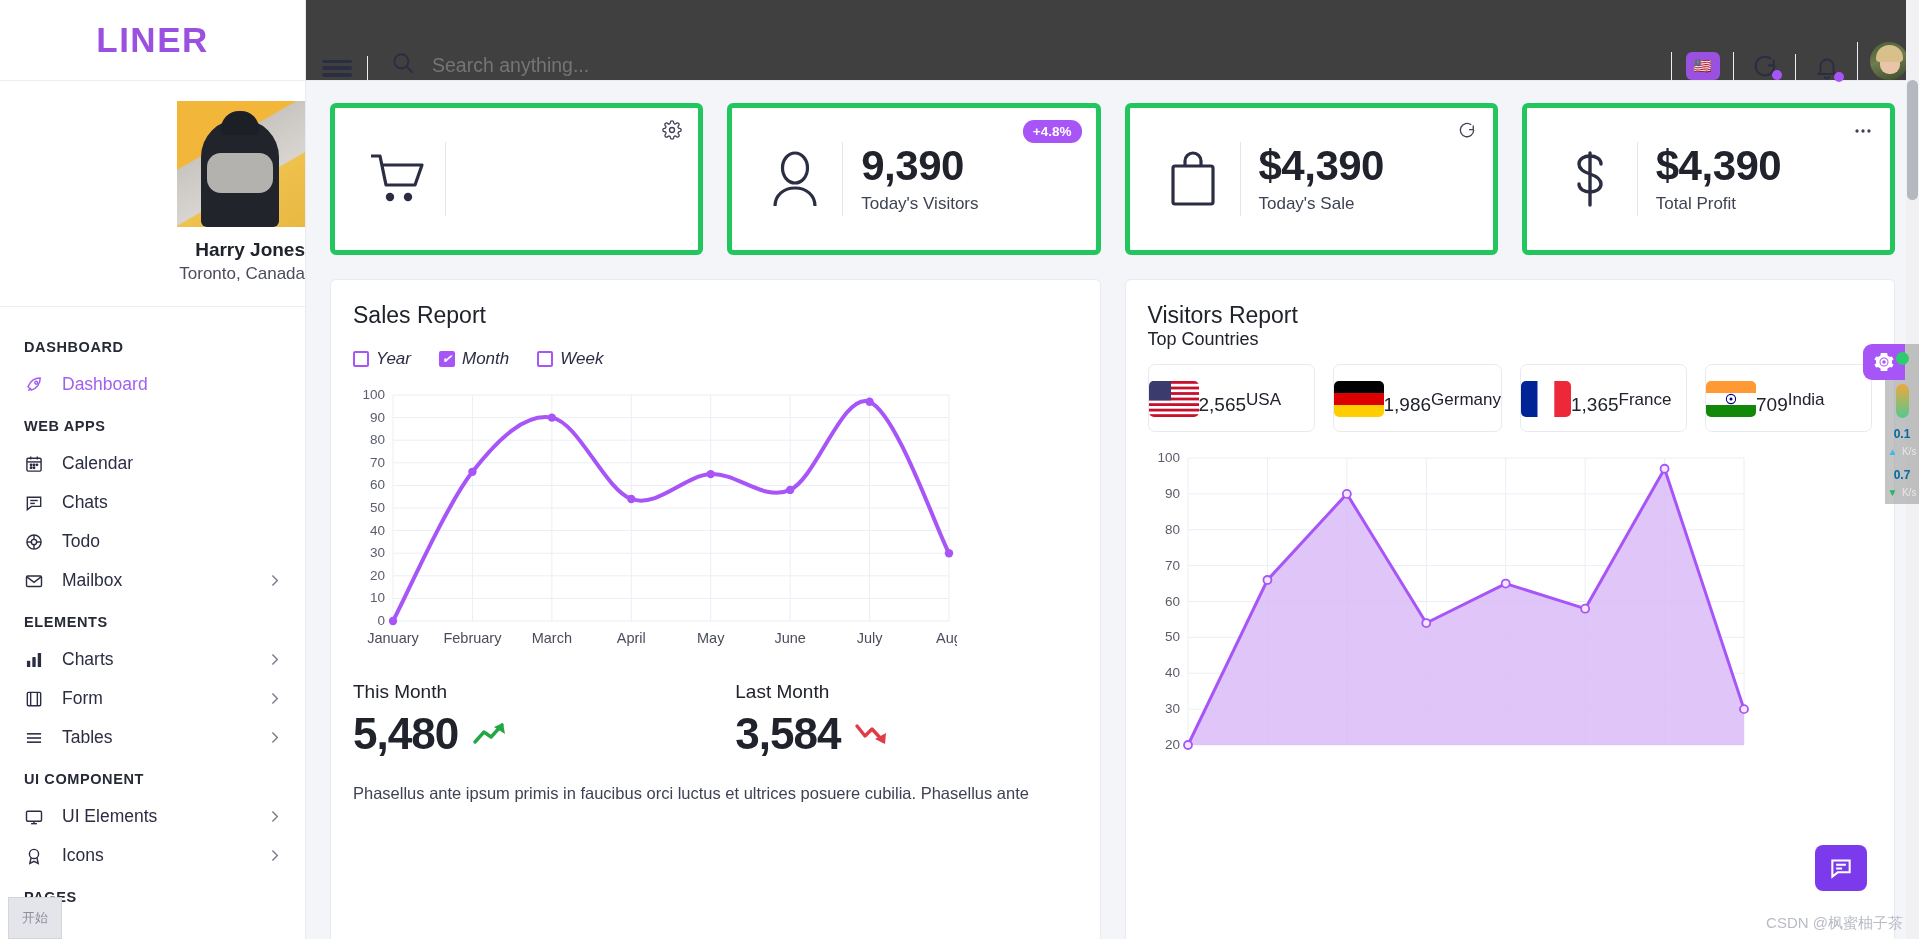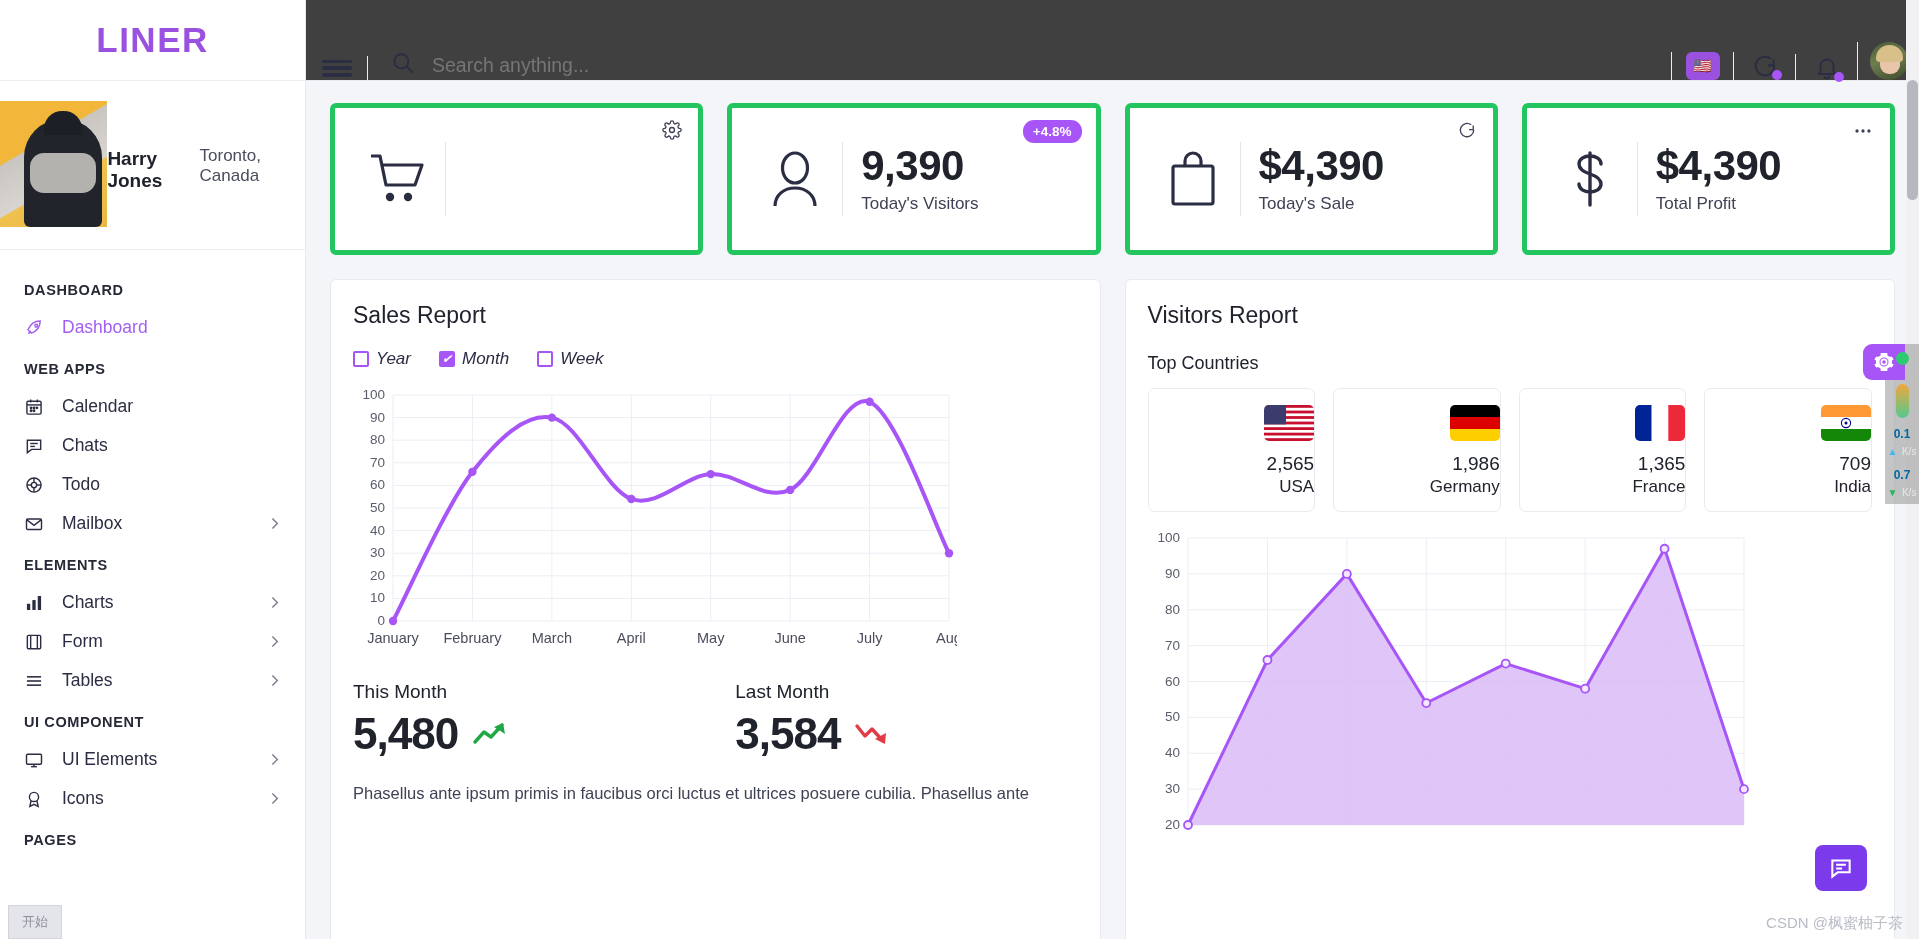--- a/index.html
+++ b/index.html
@@ -24,21 +24,21 @@
     height: 81px; min-height: 81px;
     display: flex; align-items: center; justify-content: center;
     border-bottom: 1px solid #eceef3;
   }
   .brand-text {
     font-size: 35px; font-weight: bold; letter-spacing: 1.5px;
     color: #9b51e0;
   }
   .profile {
     padding: 20px 0 22px 0;
-    display: flex; align-items: center;
+    display: flex; flex-direction: column; align-items: flex-end;
     border-bottom: 1px solid #eceef3;
   }
   .avatar-lg {
     width: 128px; height: 126px;
     background: linear-gradient(150deg,#f2b63a 0%,#f2b63a 34%,#c9c6c2 35%,#d8d5d1 62%,#efc14d 63%,#e8b842 100%);
     position: relative; overflow: hidden;
   }
   .avatar-lg .person {
     position: absolute; left: 24px; top: 18px; width: 78px; height: 108px;
     background: #22242b;
@@ -159,25 +159,25 @@
   .x-label { font-size: 14.5px; fill: #4a4d5c; }
 
   .months-row { display: flex; gap: 0; margin-top: 22px; }
   .month-block { flex: 1; }
   .month-block.right { padding-left: 40px; }
   .month-title { font-size: 19px; color: #20222c; }
   .month-value-row { display: flex; align-items: center; gap: 14px; margin-top: 6px; }
   .month-value { font-size: 44px; font-weight: bold; color: #20222c; letter-spacing: -1px; }
   .lorem { margin-top: 22px; font-size: 16.5px; color: #3f4254; line-height: 1.5; }
 
-  .sub-title { font-size: 18px; color: #20222c; margin-top: 24px; }
+  .sub-title { font-size: 18px; color: #20222c; }
   .countries { display: flex; gap: 18px; margin-top: 14px; }
   .country-card {
     flex: 1; border: 1px solid #e9eaef; border-radius: 7px; padding: 16px 0 14px 0;
-    display: flex; flex-direction: column; align-items: flex-end; cursor: pointer;
+    display: flex; flex-direction: row; align-items: center; cursor: pointer;
   }
   .flag { width: 50px; height: 36px; border-radius: 5px; overflow: hidden; position: relative; }
   .c-count { margin-top: 12px; font-size: 19px; color: #20222c; }
   .c-name { margin-top: 2px; font-size: 17px; color: #20222c; }
 
   
   .fab-gear {
     position: absolute; right: 14px; top: 344px; width: 42px; height: 36px;
     background: #a855f7; border-radius: 9px 0 0 9px;
     display: flex; align-items: center; justify-content: center; color: #fff; cursor: pointer;
@@ -213,21 +213,21 @@
   }
   .scroll-track {
     position: absolute; right: 0; top: 0; width: 13px; height: 939px;
     background: #f1f1f4; z-index: 20;
   }
   .scroll-thumb {
     position: absolute; right: 1px; top: 80px; width: 11px; height: 120px;
     background: #b6b8c0; border-radius: 6px; z-index: 21;
   }
   .taskbar-corner {
-    position: absolute; left: 8px; bottom: 0; width: 54px; height: 34px;
+    position: absolute; left: 8px; bottom: 0; width: 54px; height: 42px;
     background: #e4e5ea; border: 1px solid #d4d5db; z-index: 50;
     font-size: 13px; color: #8d8f99; display: flex; align-items: center; justify-content: center;
   }
 </style>
 </head>
 <body>
 
 <div class="app">
 
   <aside class="sidebar">

